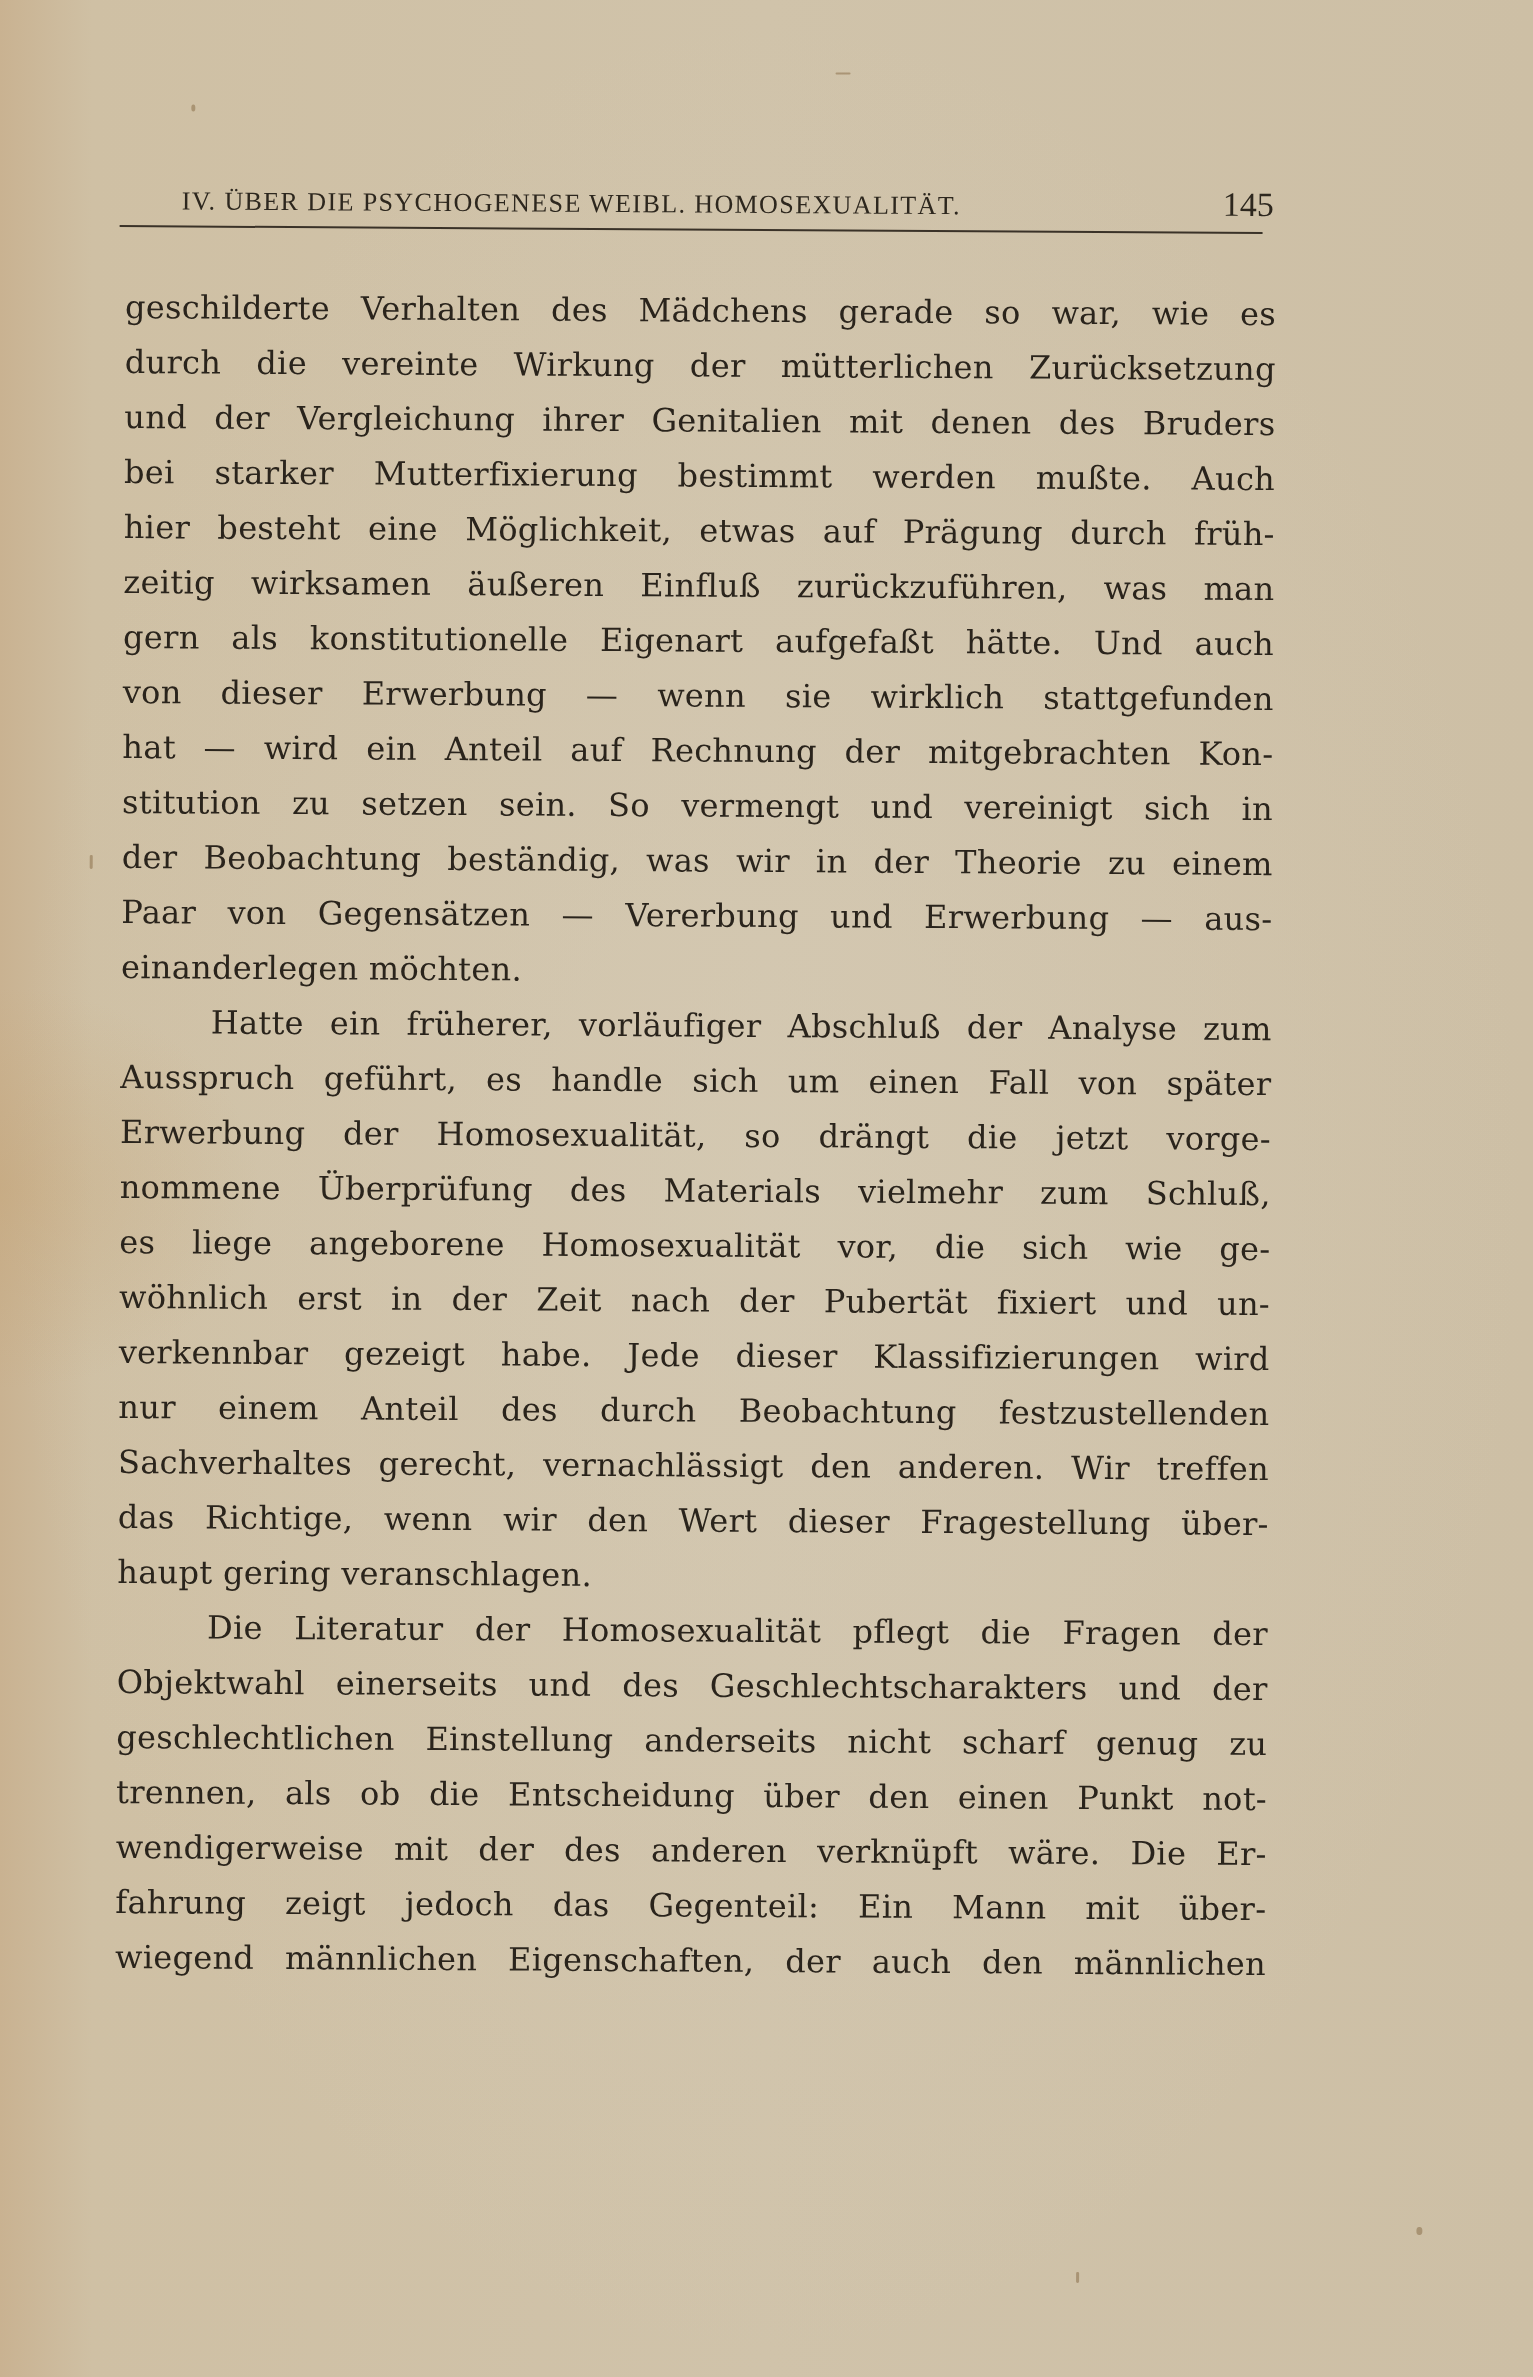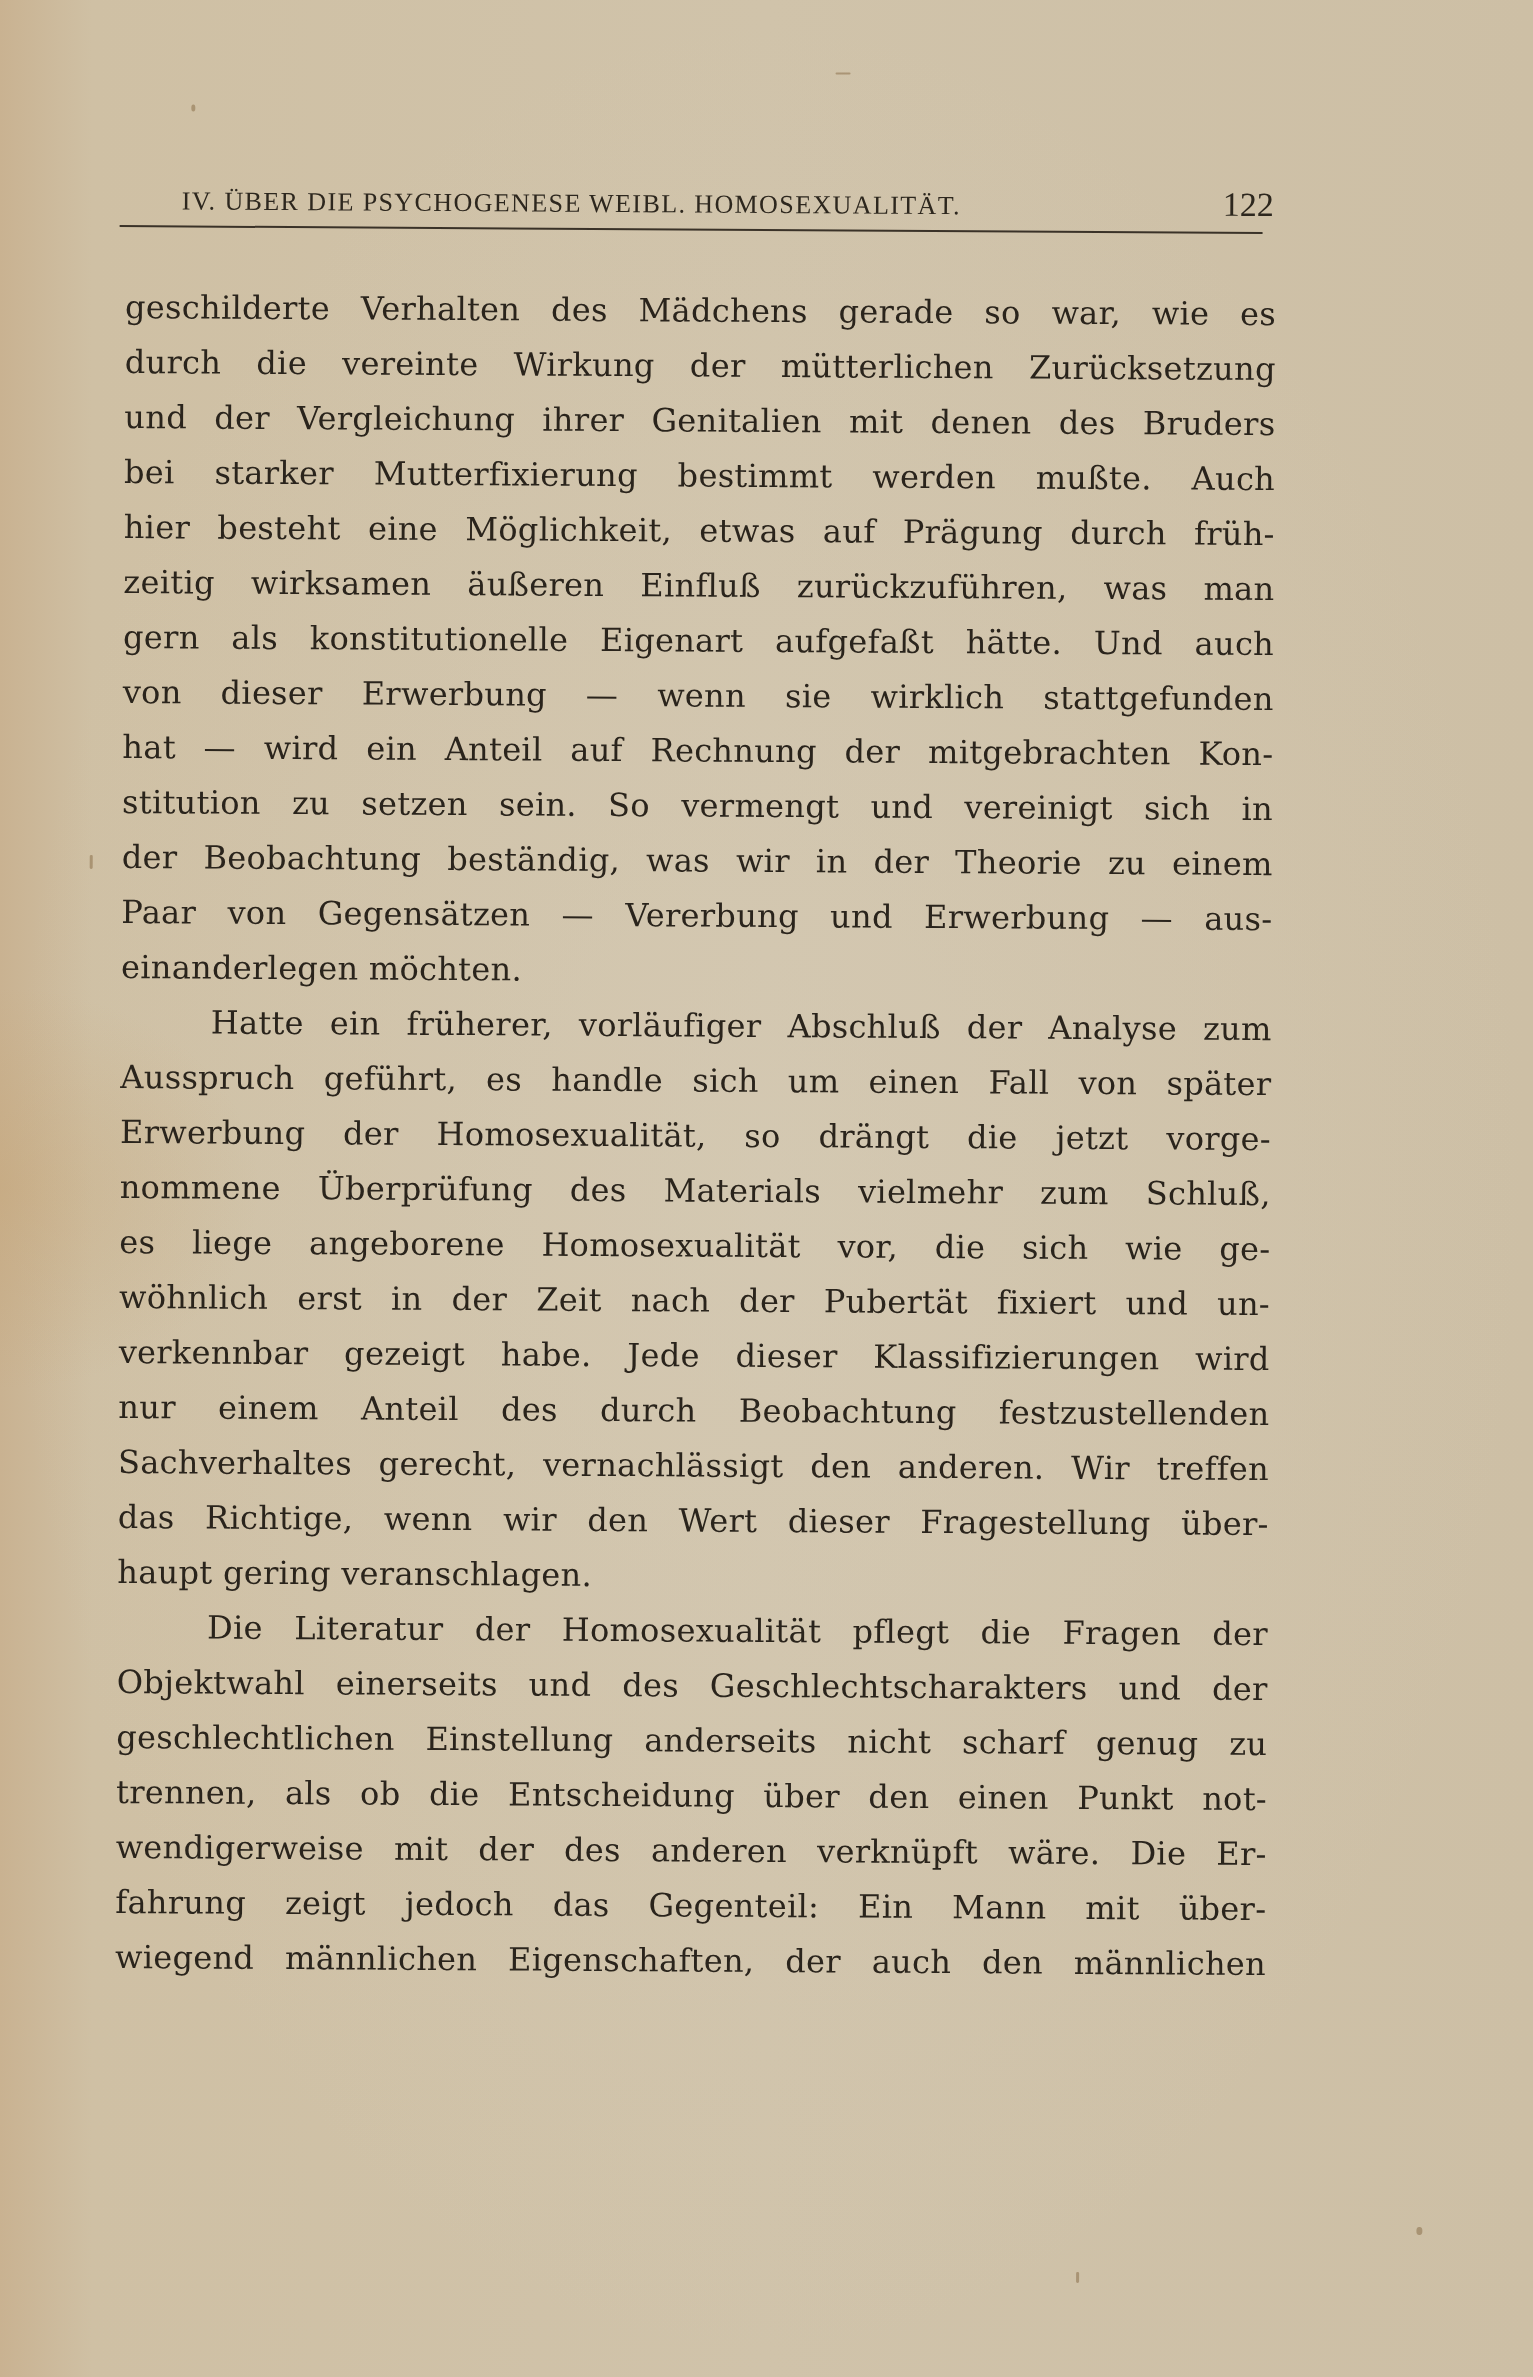--- a/index.html
+++ b/index.html
@@ -86,21 +86,21 @@
     opacity: 0.55;
     border-radius: 50%;
   }
 </style>
 </head>
 <body>
 
 <div class="page">
   <div class="running-head">
     <span class="running-title">IV. ÜBER DIE PSYCHOGENESE WEIBL. HOMOSEXUALITÄT.</span>
-    <span class="page-number">122</span>
+    <span class="page-number">145</span>
   </div>
   <div class="head-rule"></div>
 
   <div class="body-text">
 
     <div>
       <span class="line">geschilderte Verhalten des Mädchens gerade so war, wie es</span>
       <span class="line">durch die vereinte Wirkung der mütterlichen Zurücksetzung</span>
       <span class="line">und der Vergleichung ihrer Genitalien mit denen des Bruders</span>
       <span class="line">bei starker Mutterfixierung bestimmt werden mußte. Auch</span>

